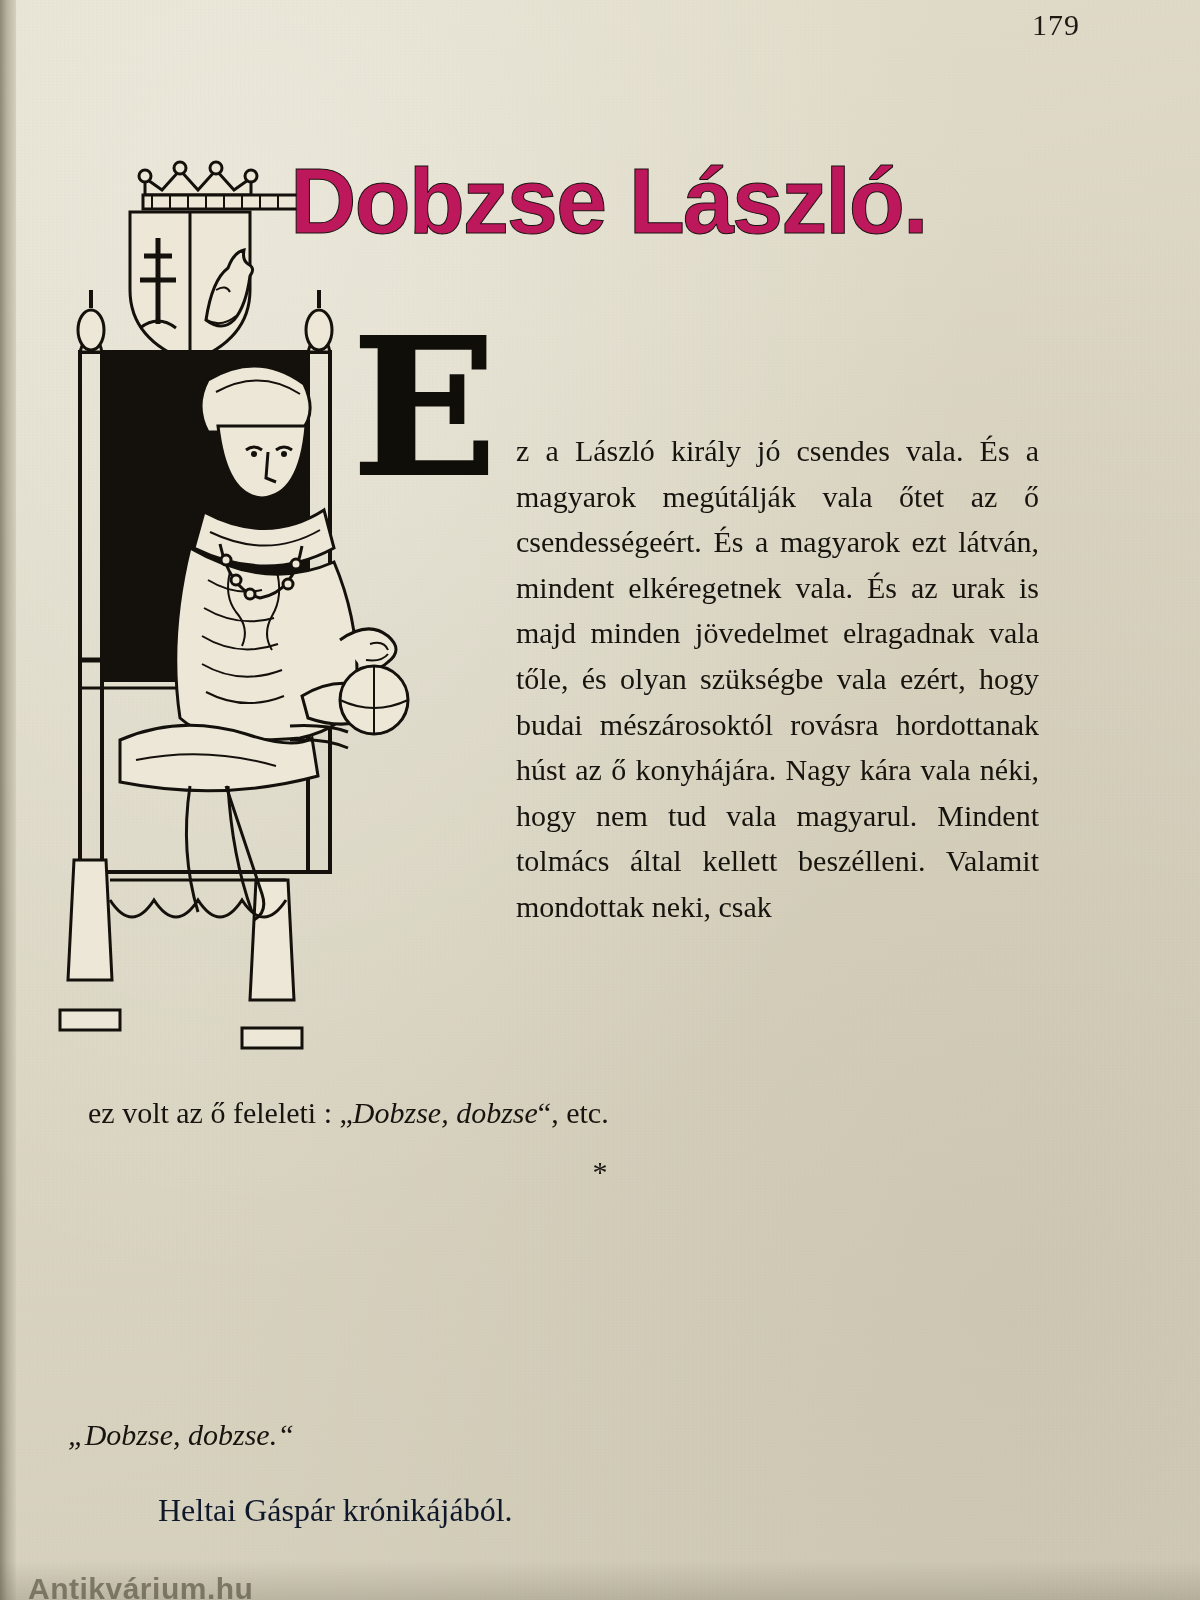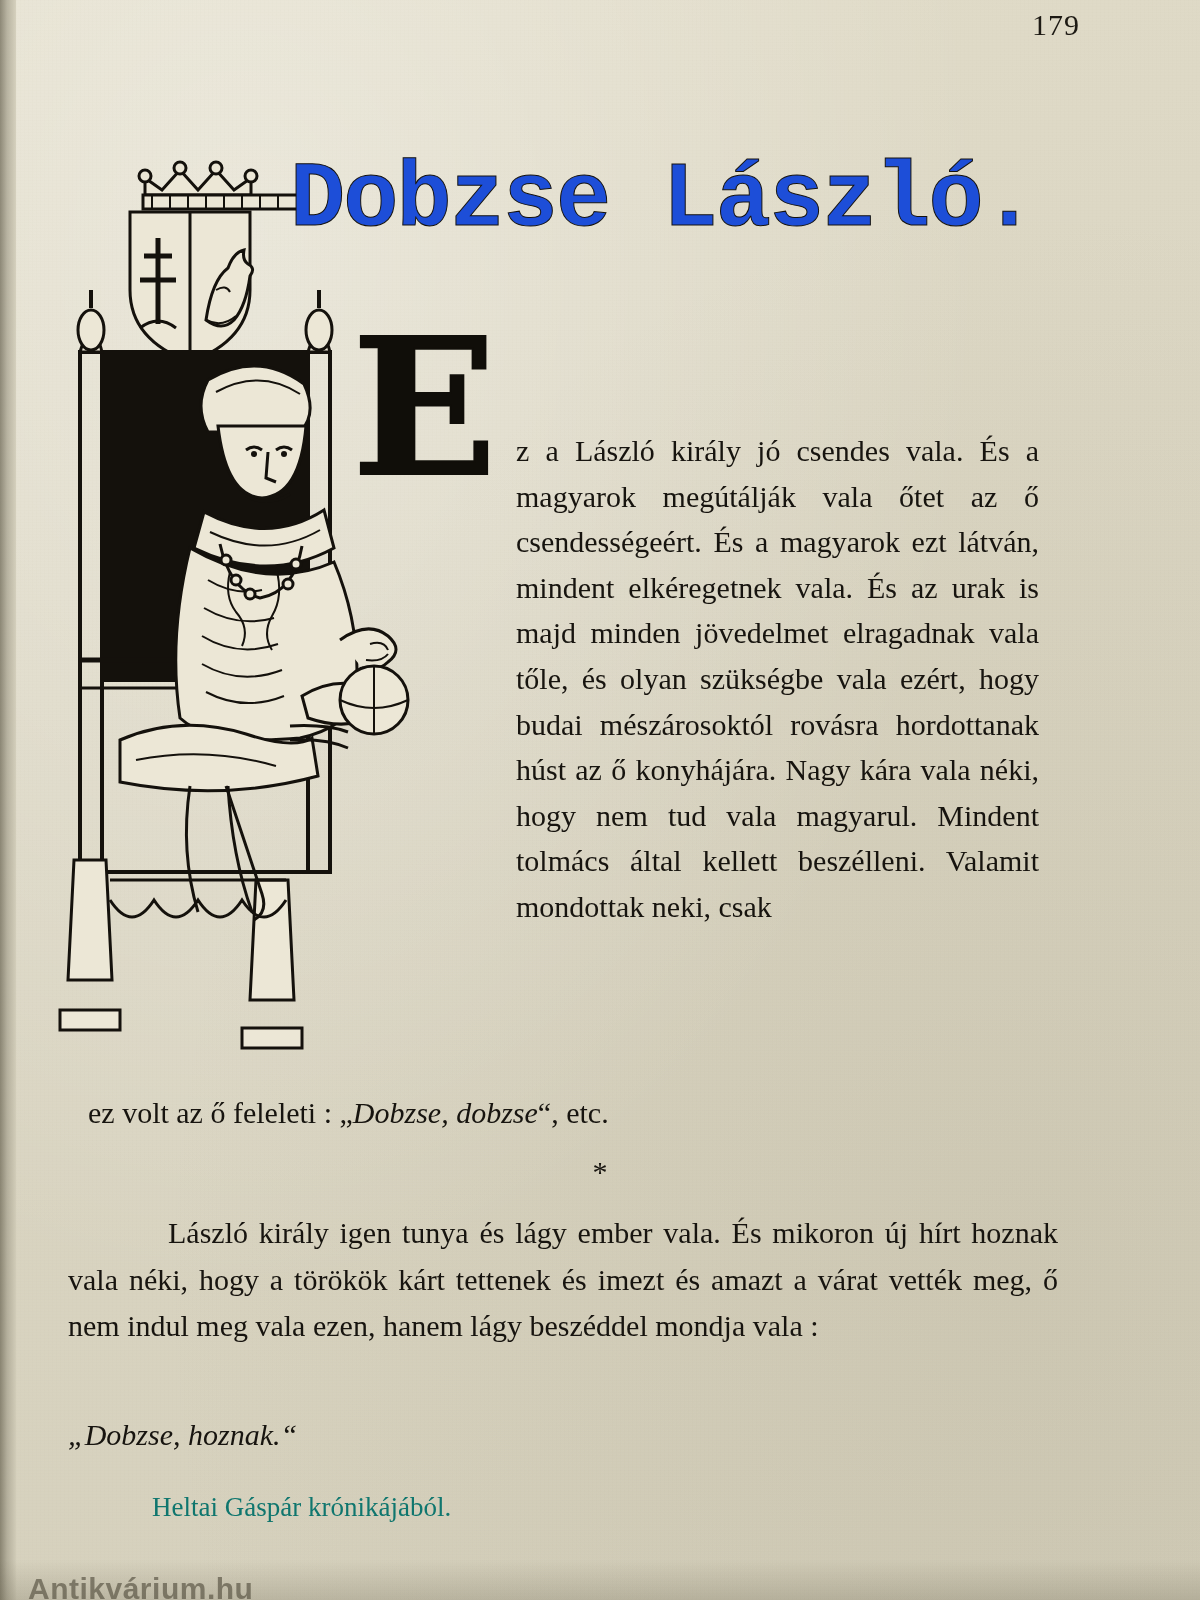--- a/index.html
+++ b/index.html
@@ -56,25 +56,25 @@
 
   
   .title-block {
     position: absolute;
     left: 290px;
     top: 155px;
     width: 760px;
     height: 150px;
   }
   .title-text {
-    font-family: Liberation Mono, monospace;
+    font-family: Liberation Sans, sans-serif;
     font-size: 92px;
     font-weight: 700;
     line-height: 1;
-    color: #1d4ed8;
+    color: #be185d;
     letter-spacing: -2px;
     white-space: nowrap;
     -webkit-text-stroke: 1px #15120d;
   }
 
   
   .illustration {
     position: absolute;
     left: 40px;
     top: 140px;
@@ -147,25 +147,25 @@
     position: absolute;
     left: 68px;
     top: 1418px;
     width: 600px;
     font-size: 30px;
     color: #17140f;
     font-style: italic;
   }
   .source-line {
     position: absolute;
-    left: 152px;
+    left: 158px;
     top: 1492px;
     width: 700px;
-    font-size: 27px;
-    color: #0f766e;
+    font-size: 32px;
+    color: #0f172a;
   }
   .watermark {
     position: absolute;
     left: 28px;
     bottom: -6px;
     font-family: "Liberation Sans", sans-serif;
     font-size: 30px;
     font-weight: 700;
     color: rgba(60,55,40,.55);
     letter-spacing: .5px;
@@ -298,21 +298,20 @@
   <div class="col-right">
     <p>z a László király jó csendes vala. És a magyarok megútálják vala őtet az ő csendességeért. És a magyarok ezt látván, mindent elkéregetnek vala. És az urak is majd minden jövedelmet elragadnak vala tőle, és olyan szükségbe vala ezért, hogy budai mészárosoktól rovásra hordottanak húst az ő konyhájára. Nagy kára vala néki, hogy nem tud vala magyarul. Mindent tolmács által kellett beszélleni. Valamit mondottak neki, csak</p>
   </div>
 
   <div class="full-width-line">
     <span>ez volt az ő feleleti : „</span><span class="italic">Dobzse, dobzse</span><span>“, etc.</span>
   </div>
 
   <div class="asterisk">*</div>
 
-  <div class="para-2">László király igen tunya és lágy ember vala. És mikoron új hírt hoznak vala néki, hogy a törökök kárt tettenek és imezt és amazt a várat vették meg, ő nem indul meg vala ezen, hanem lágy beszéddel mondja vala :</div>
-
-  <div class="quote-line">„Dobzse, hoznak.“</div>
+
+  <div class="quote-line">„Dobzse, dobzse.“</div>
 
   <div class="source-line">Heltai Gáspár krónikájából.</div>
 
   <div class="watermark">Antikvárium.hu</div>
   <div class="edge-shadow-bottom"></div>
 </div>
 
 </body></html>

